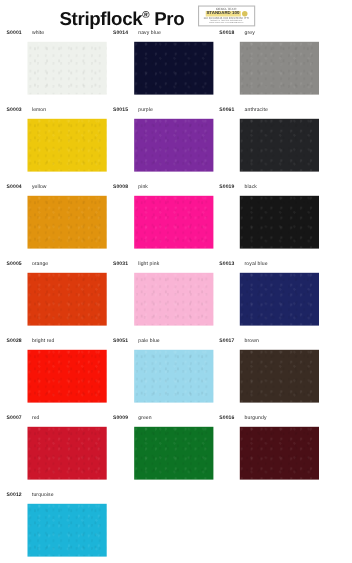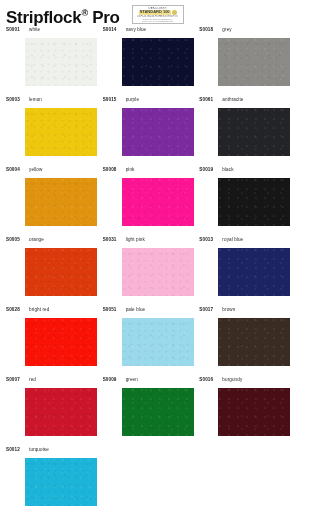--- a/index.html
+++ b/index.html
@@ -16,20 +16,21 @@
     position: relative;
   }
 
   
   #header {
     display: flex;
     align-items: flex-start;
     padding: 4px 6px 0 6px;
     height: 26px;
     box-sizing: border-box;
+    margin-left: 48px;
   }
   #brand-title {
     font-size: 17px;
     font-weight: bold;
     letter-spacing: -0.3px;
     line-height: 19px;
     white-space: nowrap;
     color: #111111;
   }
   #brand-title .sup {

